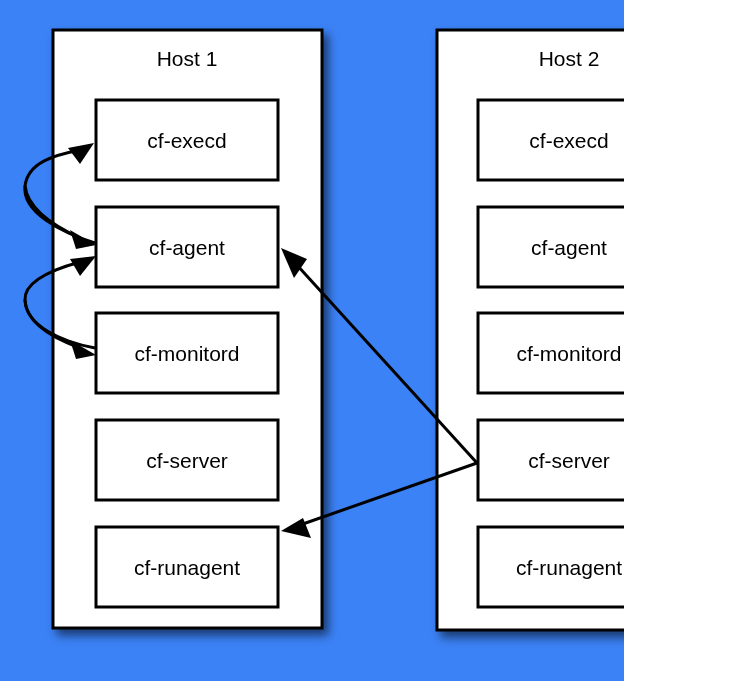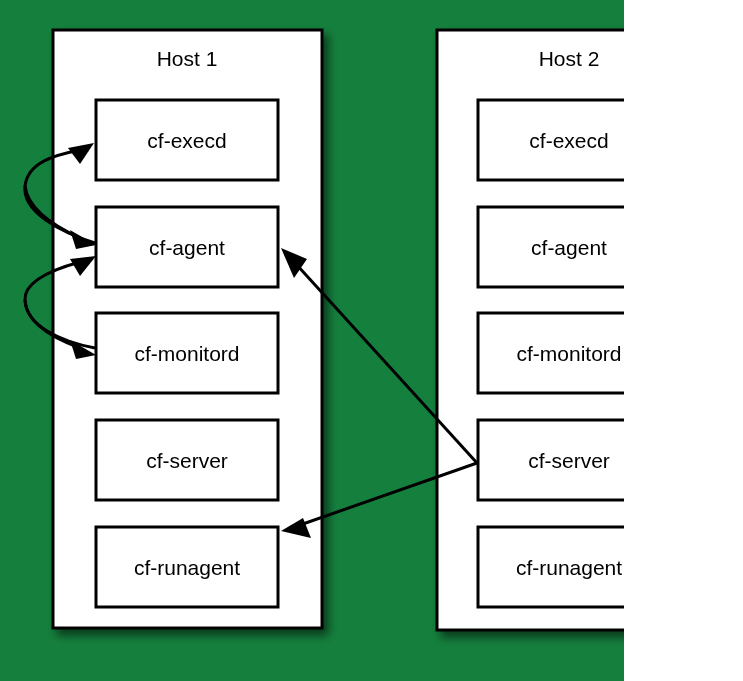--- a/index.html
+++ b/index.html
@@ -9,21 +9,21 @@
     background: #ffffff;
   }
   body {
     font-family: "Liberation Sans", "DejaVu Sans", sans-serif;
     -webkit-font-smoothing: antialiased;
   }
   #canvas {
     position: relative;
     width: 624px;
     height: 681px;
-    background: #15803d;
+    background: #3b82f6;
     overflow: hidden;
   }
   #diagram-svg {
     position: absolute;
     left: 0;
     top: 0;
     width: 743px;
     height: 681px;
     display: block;
   }

